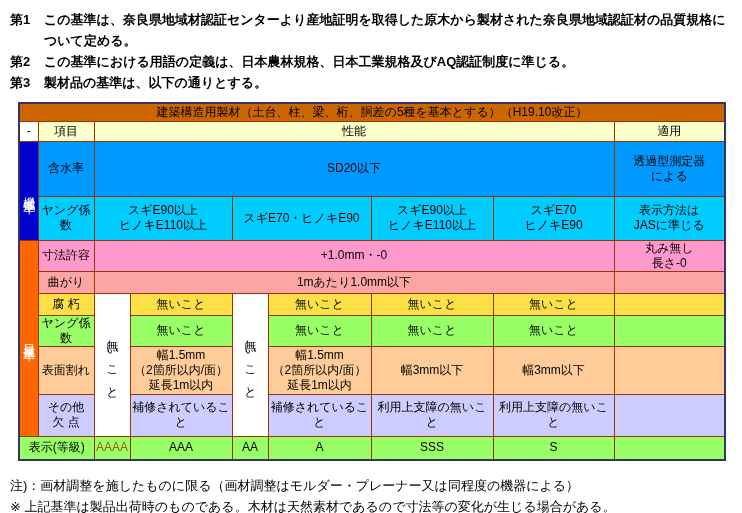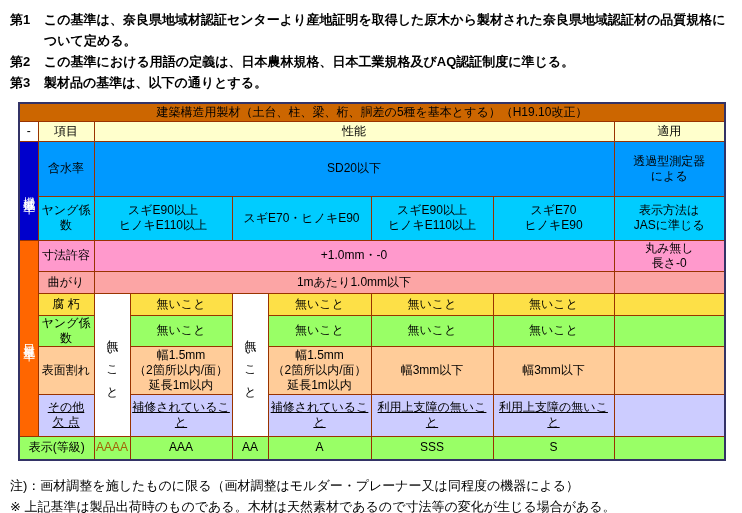--- a/index.html
+++ b/index.html
@@ -44,21 +44,21 @@
   .v-machine{background:#0000CC;color:#ffffff;}
   .v-visual{background:#FF6600;color:#ffffff;}
   .v-none{background:#ffffff;letter-spacing:7px;}
   .bg-blue{background:#0099FF;}
   .bg-cyan{background:#00CCFF;}
   .bg-pink{background:#FF99CC;}
   .bg-lightpink{background:#fca5a5;}
   .bg-cream{background:#fde047;}
   .bg-green{background:#99FF66;}
   .bg-tan{background:#FFCC99;}
-  .bg-lav{background:#CCCCFF;text-decoration:underline;}
+  .bg-lav{background:#CCCCFF;}
   .grade-red{color:#a16207;}
   
   .notes{margin:14px 6px 0 10px;font-size:13px;line-height:21px;}
 </style>
 </head>
 <body>
 
 <div class="intro">
   <div class="intro-row">
     <span class="intro-label">第1</span>

